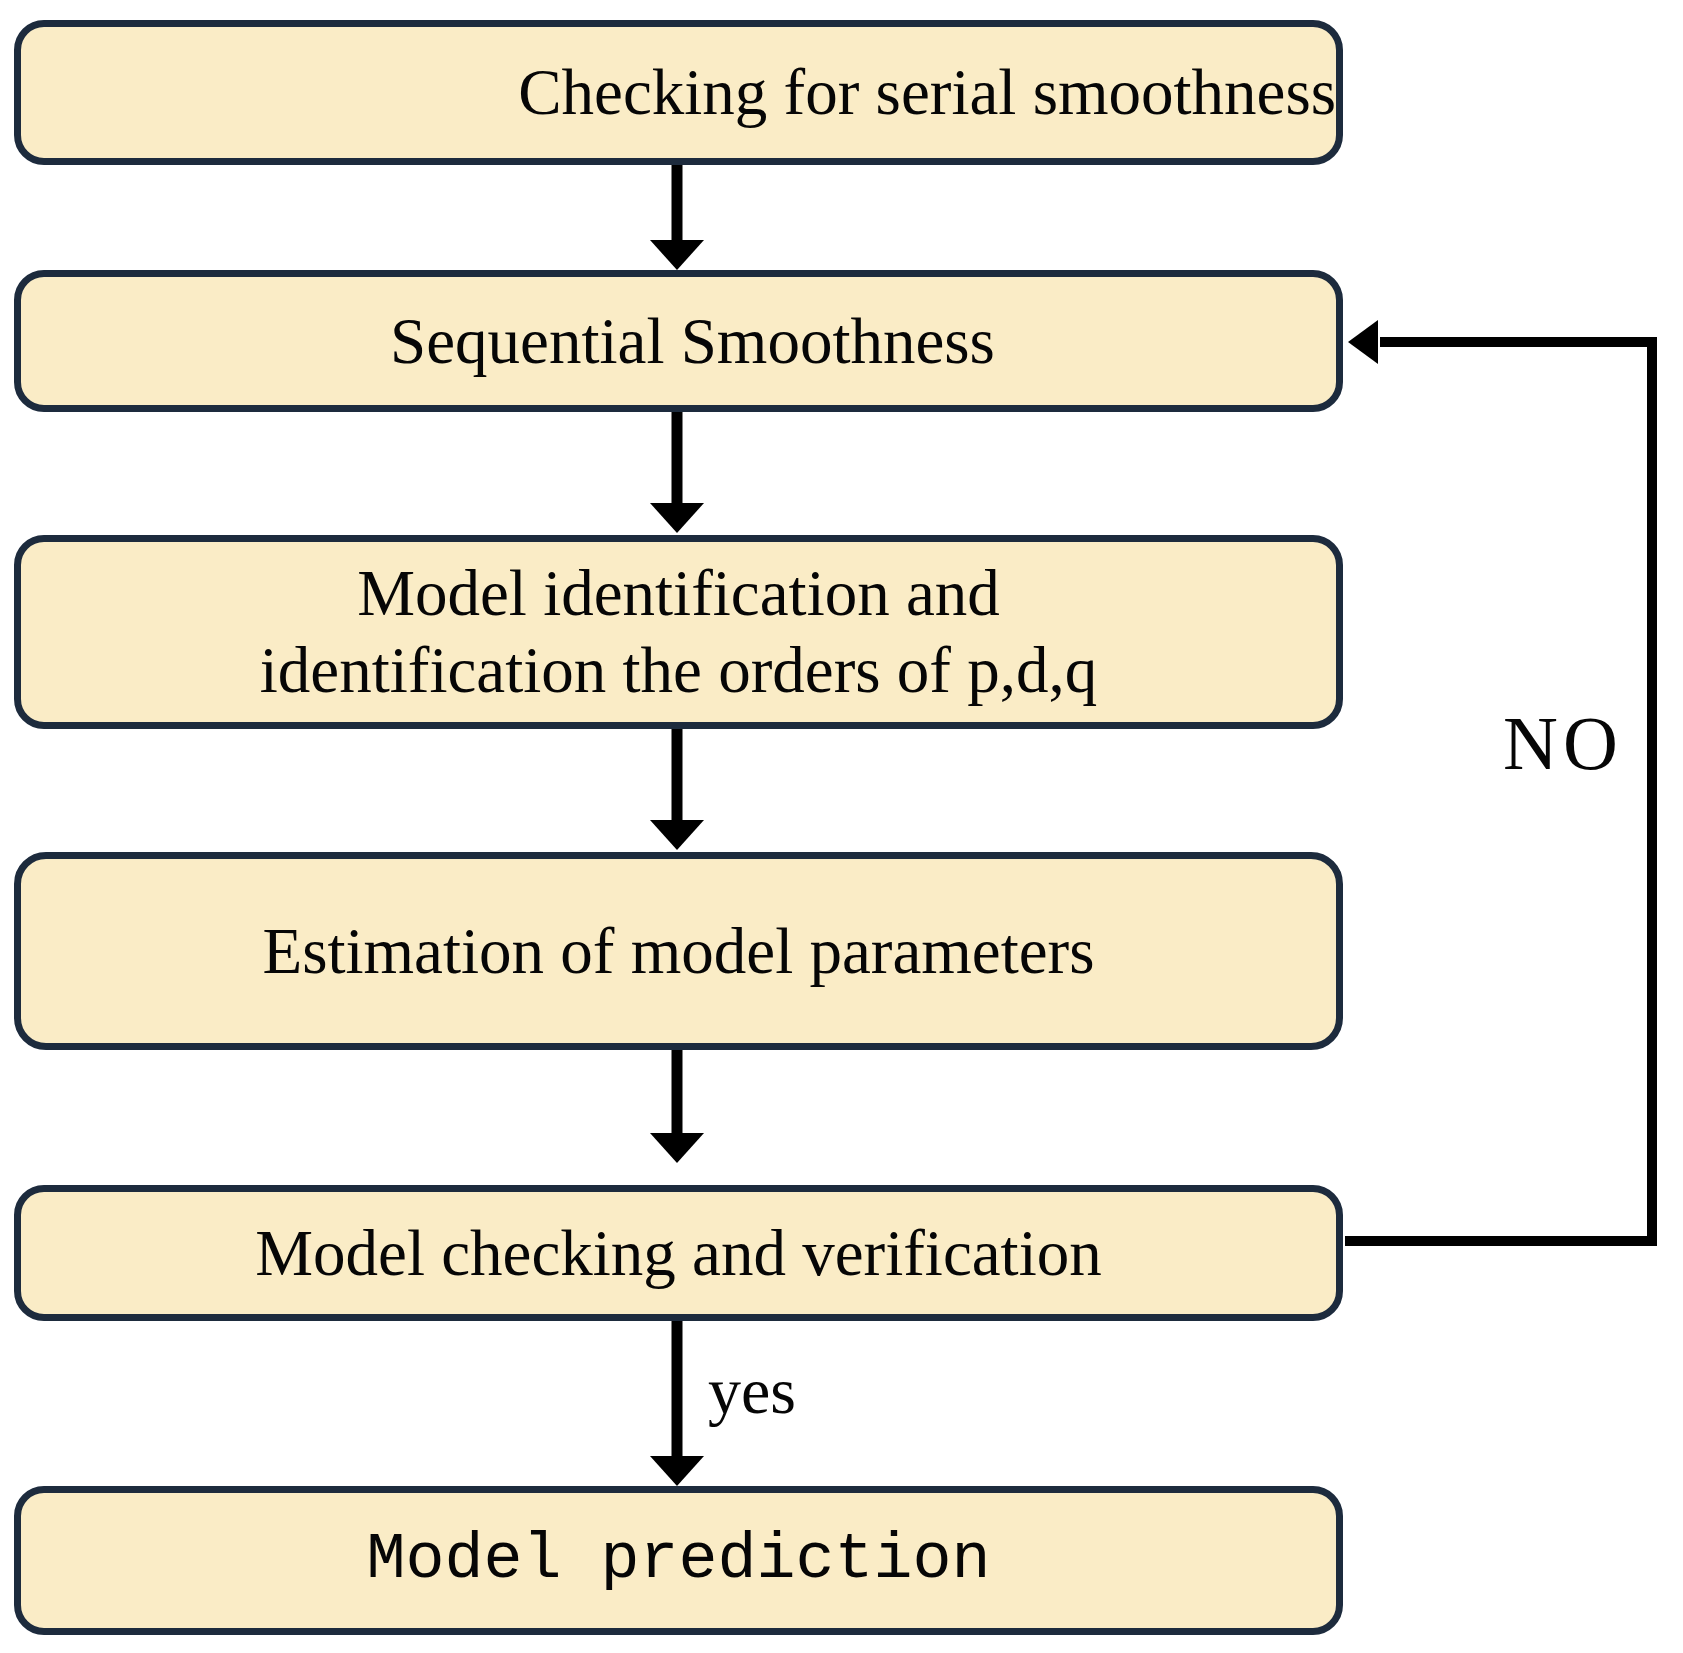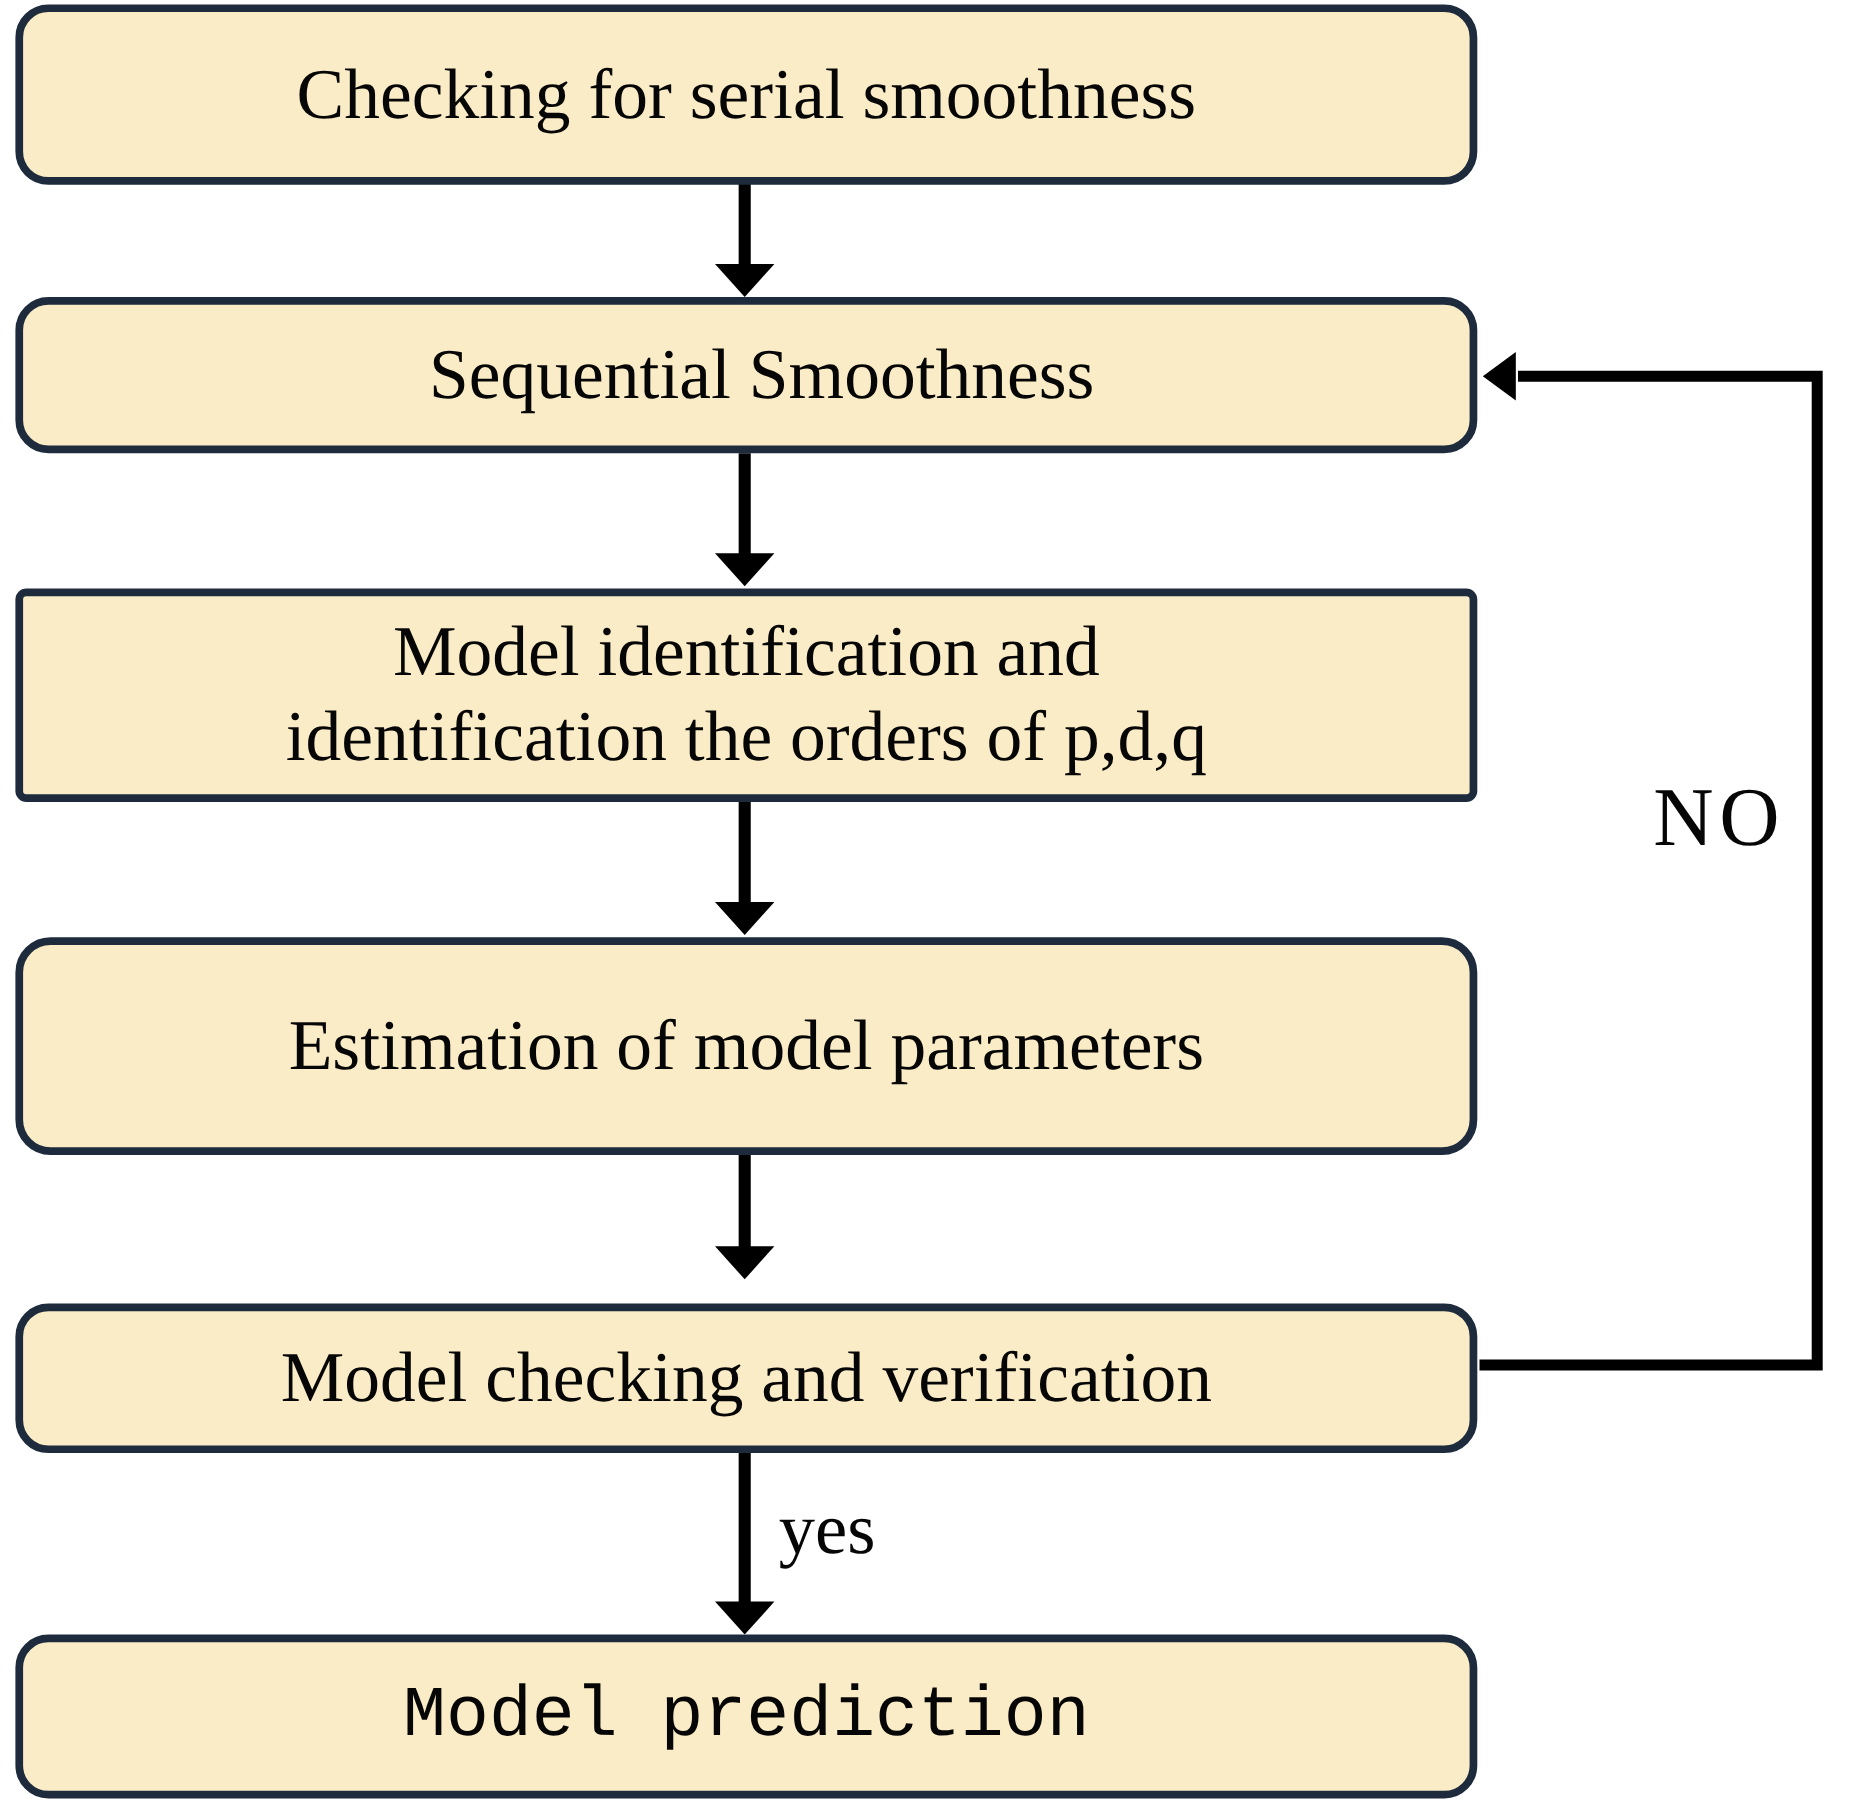--- a/index.html
+++ b/index.html
@@ -86,29 +86,29 @@
     <g class="fill-group">
       <polygon points="677,270 650,240 704,240"></polygon>
       <polygon points="677,533 650,503 704,503"></polygon>
       <polygon points="677,850 650,820 704,820"></polygon>
       <polygon points="677,1163 650,1133 704,1133"></polygon>
       <polygon points="677,1486 650,1456 704,1456"></polygon>
       <polygon points="1348,342 1378,320 1378,364"></polygon>
     </g>
   </svg>
 
-  <div class="box" style="top:4px; height:164px;">
+  <div class="box" style="top:20px; height:145px;align-items:flex-end;">
     <span class="line">Checking for serial smoothness</span>
   </div>
 
   <div class="box" style="top:270px; height:142px;padding-left:28px;">
     <span class="line">Sequential Smoothness</span>
   </div>
 
-  <div class="box" style="top:535px; height:194px;border-radius:10px;">
+  <div class="box" style="top:535px; height:194px;">
     <span class="line">Model identification and</span>
     <span class="line">identification the orders of p,d,q</span>
   </div>
 
   <div class="box" style="top:852px; height:198px;border-radius:32px;">
     <span class="line">Estimation of model parameters</span>
   </div>
 
   <div class="box" style="top:1165px; height:136px;margin-top:20px;">
     <span class="line">Model checking and verification</span>

